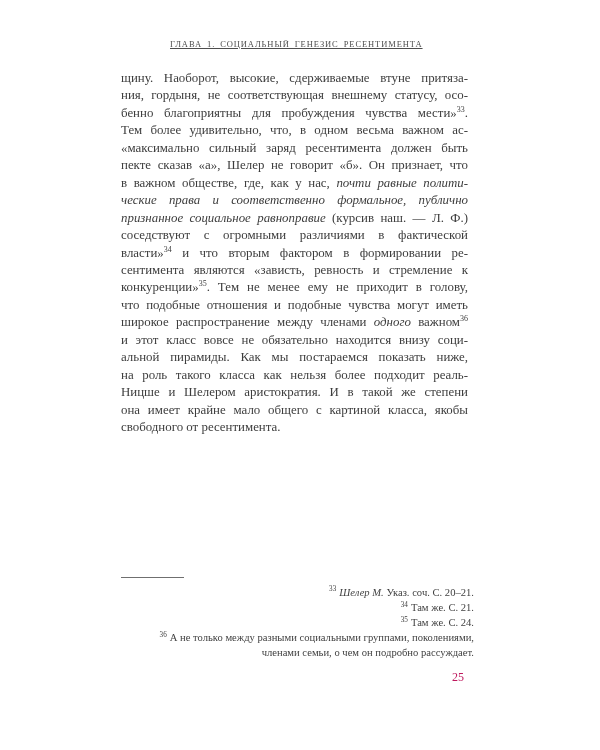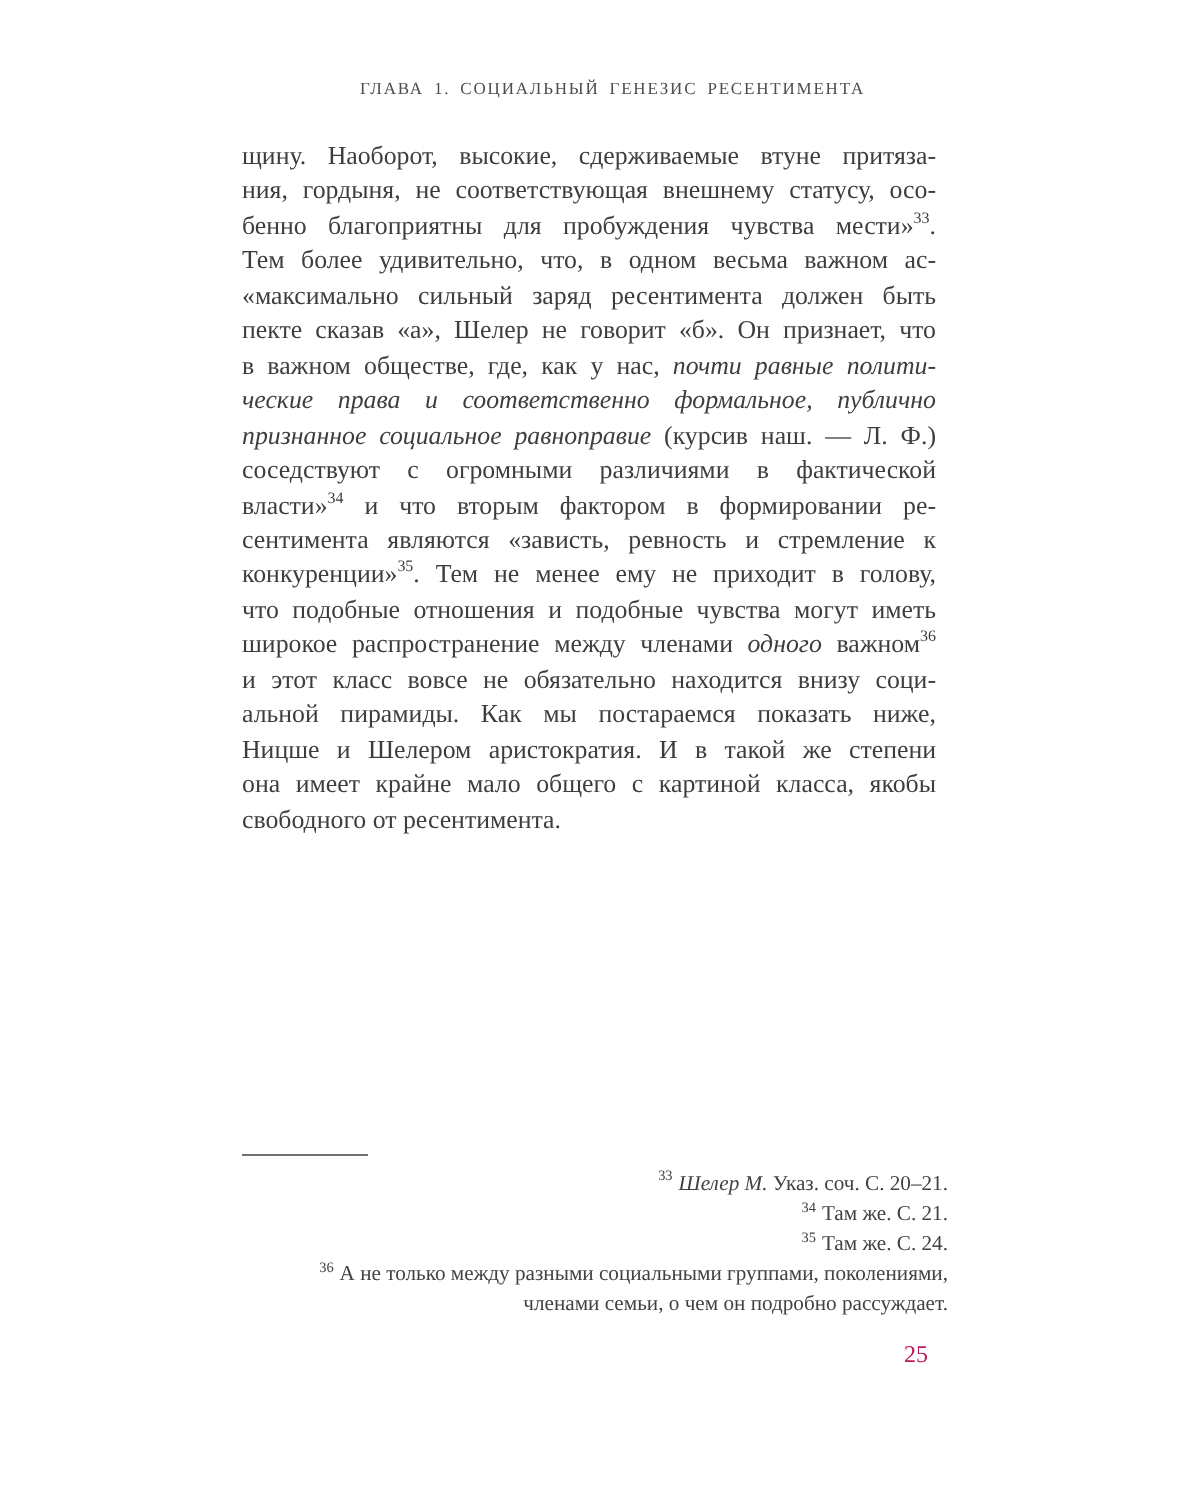--- a/index.html
+++ b/index.html
@@ -9,26 +9,27 @@
     width: 600px;
     height: 750px;
     background: #ffffff;
     font-family: "Liberation Serif", "DejaVu Serif", serif;
     color: #3d3d3d;
     overflow: hidden;
   }
   .running-head {
     position: absolute;
     top: 39px;
-    left: 180px;
+    left: 170px;
     font-size: 8.5px;
     letter-spacing: 0.9px;
     word-spacing: 2px;
     color: #4e4e4e;
     white-space: nowrap;
+    text-decoration: underline;
   }
   .text-block {
     position: absolute;
     top: 70px;
     left: 121px;
     width: 347px;
     font-size: 12.9px;
     line-height: 17.45px;
   }
   .line {
@@ -95,20 +96,21 @@
       <div class="line"><span class="it">ческие права и соответственно формальное, публично</span></div>
       <div class="line"><span class="it">признанное социальное равноправие</span><span> (курсив наш. — Л. Ф.)</span></div>
       <div class="line"><span>соседствуют с огромными различиями в фактической</span></div>
       <div class="line"><span>власти»</span><sup>34</sup><span> и что вторым фактором в формировании ре-</span></div>
       <div class="line"><span>сентимента являются «зависть, ревность и стремление к</span></div>
       <div class="line"><span>конкуренции»</span><sup>35</sup><span>. Тем не менее ему не приходит в голову,</span></div>
       <div class="line"><span>что подобные отношения и подобные чувства могут иметь</span></div>
       <div class="line"><span>широкое распространение между членами </span><span class="it">одного</span><span> важном</span><sup>36</sup></div>
       <div class="line"><span>и этот класс вовсе не обязательно находится внизу соци-</span></div>
       <div class="line"><span>альной пирамиды. Как мы постараемся показать ниже,</span></div>
+      <div class="line"><span>на роль такого класса как нельзя более подходит реаль-</span></div>
       <div class="line"><span>Ницше и Шелером аристократия. И в такой же степени</span></div>
       <div class="line"><span>она имеет крайне мало общего с картиной класса, якобы</span></div>
       <div class="line flush"><span>свободного от ресентимента.</span></div>
     </div>
 
   <div class="fn-rule"></div>
 
   <div class="footnotes" id="footnotes">
       <div class="fn"><sup class="fn-num">33</sup><span class="it">Шелер М.</span><span> Указ. соч. С. 20–21.</span></div>
       <div class="fn"><sup class="fn-num">34</sup><span>Там же. С. 21.</span></div>

